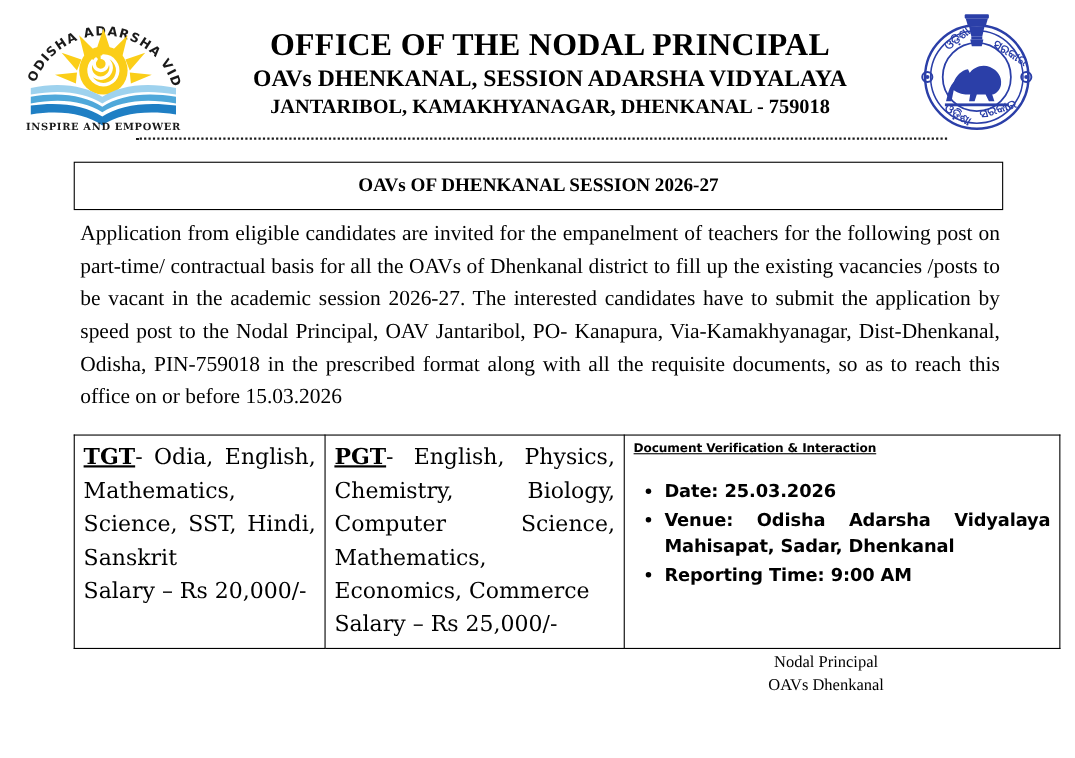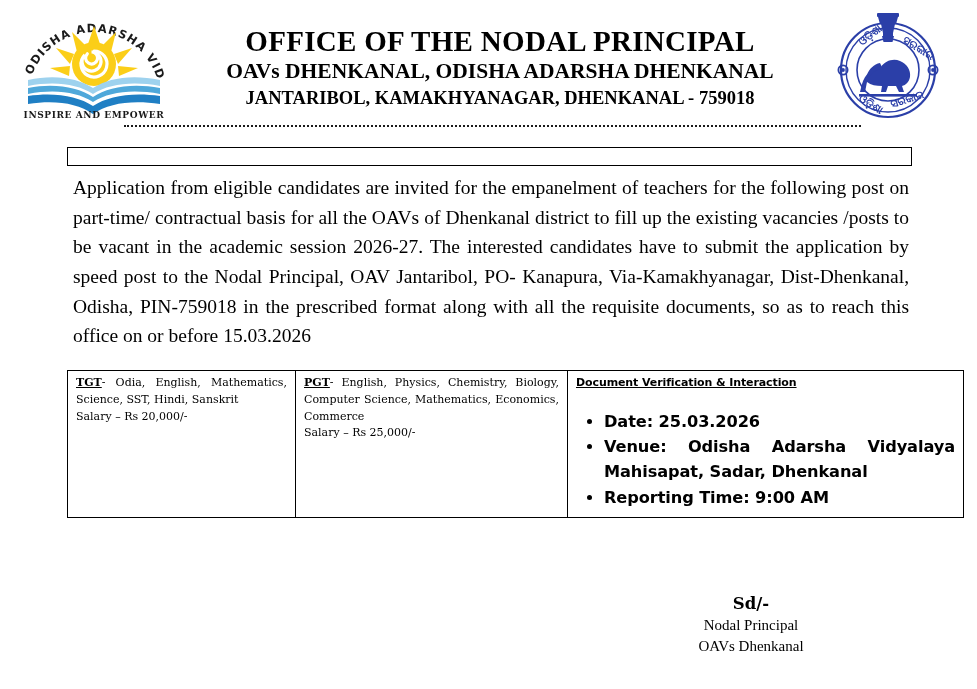--- a/index.html
+++ b/index.html
@@ -114,21 +114,21 @@
     border: 1.6px solid #000;
     vertical-align: top;
     padding: 4px 8px 6px 8px;
   }
   .col-tgt { width: 211px; }
   .col-pgt { width: 255px; }
   .col-dv  { width: 379px; }
 
   .cell-serif {
     font-family: "DejaVu Serif", "Liberation Serif", serif;
-    font-size: 11px;
+    font-size: 20px;
     line-height: 1.52;
     text-align: justify;
   }
   .cell-serif .lead {
     font-weight: bold;
     text-decoration: underline;
   }
 
   .dv-title {
     font-family: "DejaVu Sans", "Liberation Sans", sans-serif;
@@ -216,21 +216,21 @@
 
       <path d="M14 76 C 40 70, 64 74, 79 84 C 94 74, 118 70, 146 76 L 146 82 C 118 77, 95 80, 79 90 C 63 80, 41 77, 14 82 Z" fill="#9ED2EE"></path>
       <path d="M14 84 C 40 79, 64 83, 79 93 C 94 83, 118 79, 146 84 L 146 90 C 118 85, 95 88, 79 98 C 63 88, 41 85, 14 90 Z" fill="#4FA8DA"></path>
       <path d="M14 92 C 40 88, 64 92, 79 102 C 94 92, 118 88, 146 92 L 146 100 C 118 96, 95 99, 79 110 C 63 99, 41 96, 14 100 Z" fill="#1F7FC4"></path>
       <text x="80" y="114" text-anchor="middle" font-family="DejaVu Serif, Liberation Serif, serif" font-size="9" font-weight="bold" fill="#1a1a1a" letter-spacing="0.6">INSPIRE AND EMPOWER</text>
     </svg>
   </div>
 
   <div class="header-text">
     <div class="hdr-line1">OFFICE OF THE NODAL PRINCIPAL</div>
-    <div class="hdr-line2">OAVs DHENKANAL, ODISHA ADARSHA DHENKANAL</div>
+    <div class="hdr-line2">OAVs DHENKANAL, SESSION ADARSHA VIDYALAYA</div>
     <div class="hdr-line3">JANTARIBOL, KAMAKHYANAGAR, DHENKANAL - 759018</div>
   </div>
 
   <div class="logo-right">
     <svg viewBox="0 0 120 112" width="120" height="112" aria-hidden="true">
       <g stroke="#2B3FA8" fill="none">
         <circle cx="60" cy="62" r="47" stroke-width="2.2"></circle>
         <circle cx="60" cy="62" r="42" stroke-width="1.4"></circle>
         <circle cx="60" cy="62" r="31" stroke-width="1.6"></circle>
       </g>
@@ -261,20 +261,21 @@
       </g>
     </svg>
   </div>
 
   <div class="dotted-rule"></div>
 </div>
 
 <div class="sheet">
 
   <div class="title-box">
+    <div>OAVs OF DHENKANAL SESSION 2026-27</div>
   </div>
 
   <p class="para"><span>Application from eligible candidates are invited for the empanelment of teachers for the following post on part-time/ contractual basis for all the OAVs of Dhenkanal district to fill up the existing vacancies /posts to be vacant in the academic session 2026-27. The interested candidates have to submit the application by speed post to the </span><b>Nodal Principal, OAV Jantaribol, PO- Kanapura, Via-Kamakhyanagar, Dist-Dhenkanal, Odisha, PIN-759018</b><span> in the prescribed format along with all the requisite documents, so as to reach this office on or before 15.03.2026</span></p>
 
   <table class="post-table">
     <tbody>
         <tr>
       <td class="col-tgt">
         <div class="cell-serif"><span class="lead">TGT</span><span>- Odia, English, Mathematics, Science, SST, Hindi, Sanskrit</span></div>
         <div class="cell-serif plain-line">Salary – Rs 20,000/-</div>
@@ -291,16 +292,15 @@
           <li>Reporting Time:  9:00 AM</li>
         </ul>
       </td>
     </tr>
   </tbody>
     </table>
 
 </div>
 
 <div class="signature">
-  <div class="sig-sd">Sd/-</div>
   <div class="sig-role">Nodal Principal</div>
   <div class="sig-org">OAVs Dhenkanal</div>
 </div>
 
 </body></html>

